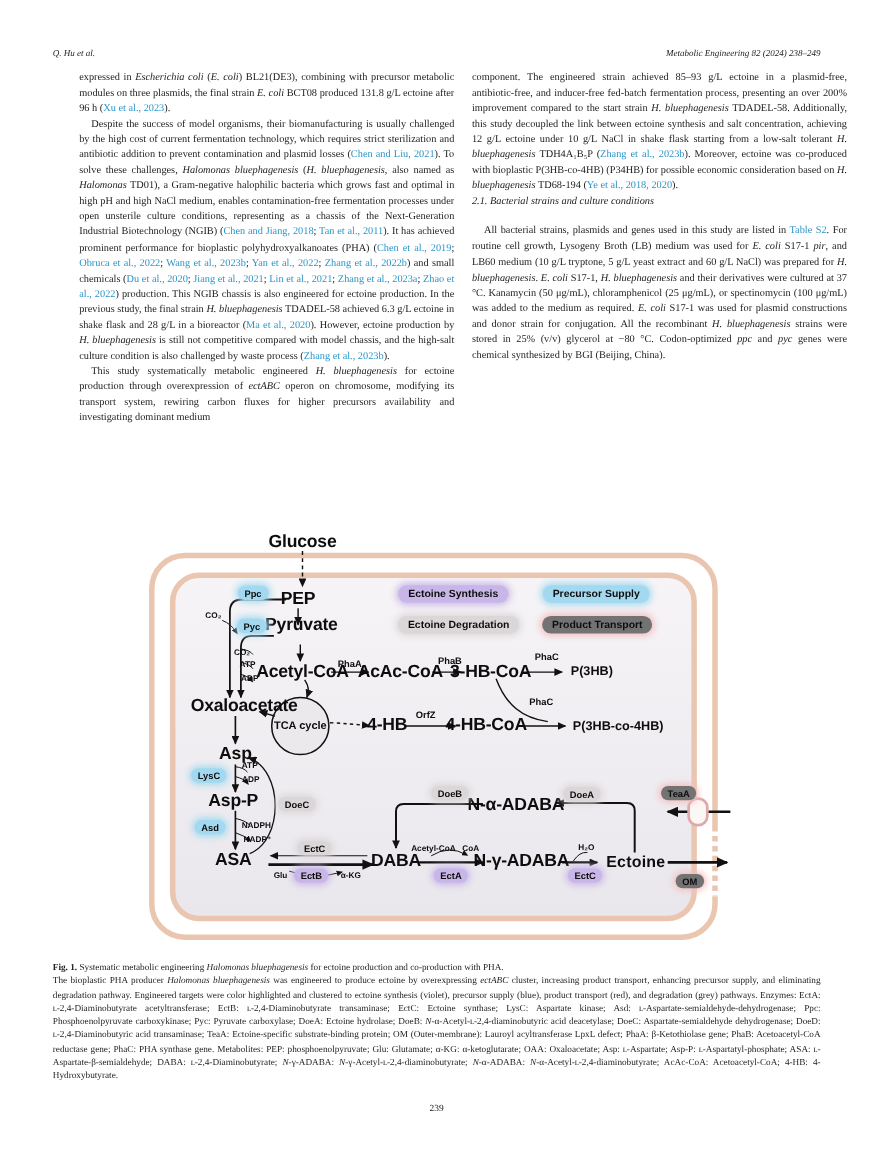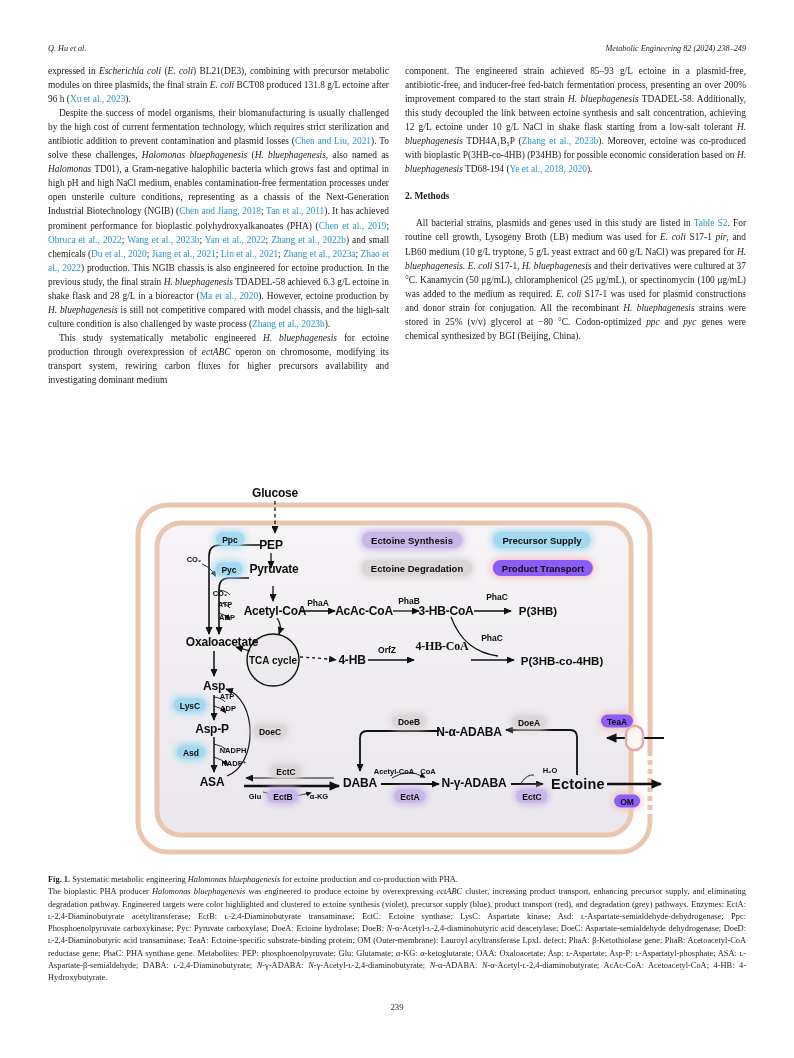--- a/index.html
+++ b/index.html
@@ -1,64 +1,64 @@
 <!DOCTYPE html>
 <html><head>
 <meta charset="utf-8">
 <style>
   html,body{margin:0;padding:0;}
   body{width:794px;height:1058px;background:#ffffff;position:relative;overflow:hidden;
        font-family:"Liberation Serif","DejaVu Serif",serif;color:#1c1c1c;}
   .hdr{position:absolute;top:44px;font-style:italic;font-size:8.2px;color:#222;}
   #hdr-left{left:48px;}
   #hdr-right{right:48px;}
-  .col{position:absolute;top:64px;width:341px;font-size:9.4px;line-height:14.05px;text-align:justify;}
+  .col{position:absolute;top:64px;width:341px;font-size:9.4px;line-height:14.05px;text-align:justify;margin-left:24px;}
   #col-left{left:48px;}
   #col-right{left:405px;}
   .col p{margin:0;}
   .col p.ind{text-indent:11px;}
   .col h2{font-size:9.4px;margin:13px 0;}
   .col h3{font-size:9.4px;font-style:italic;font-weight:normal;margin:0 0 13px 0;}
   span.i{font-style:italic;}
   span.l{color:#2b95c9;}
   span.b{font-weight:bold;}
   #figure{position:absolute;left:130px;top:483px;width:540px;height:392px;
           font-family:"Liberation Sans","DejaVu Sans",sans-serif;}
   #figure svg{position:absolute;left:0;top:0;}
   .fn{position:absolute;transform:translate(-50%,-50%);white-space:nowrap;font-weight:bold;color:#0d0d0d;}
-  .met{font-size:12px;letter-spacing:-0.2px;}
+  .met{font-size:16px;letter-spacing:-0.2px;}
   .met-sm{font-size:10px;}
   .plarge{font-size:11.5px;}
   .big{font-size:14.5px;letter-spacing:.2px;}
   .enz{font-size:8.5px;}
   .cof{font-size:7.5px;}
   .badge{font-size:8.5px;padding:1.5px 6px;border-radius:8px;}
   .legend{font-size:9.5px;padding:2.5px 9px;border-radius:10px;}
   .b-blue{background:#a3d9f0;box-shadow:0 0 7px 2px #a3d9f0;}
   .b-violet{background:#c9b6e8;box-shadow:0 0 7px 2px #c9b6e8;}
   .b-grey{background:#dbd7d9;box-shadow:0 0 7px 2px #dbd7d9;}
-  .b-pink{background:#8b5cf6;box-shadow:0 0 7px 2px #f4bec0;}
+  .b-pink{background:#737373;box-shadow:0 0 7px 2px #f4bec0;}
   #caption{position:absolute;left:48px;top:874px;width:698px;font-size:8.4px;line-height:12.3px;text-align:justify;}
   #caption p{margin:0;}
   #page-num{position:absolute;left:0;right:0;top:1002px;text-align:center;font-size:8.6px;}
 </style>
 </head>
 <body>
 
 <div class="hdr" id="hdr-left">Q. Hu et al.</div>
 <div class="hdr" id="hdr-right">Metabolic Engineering 82 (2024) 238–249</div>
 
 <div class="col" id="col-left">
     <p><span>expressed in </span><span class="i">Escherichia coli</span><span> (</span><span class="i">E. coli</span><span>) BL21(DE3), combining with precursor metabolic modules on three plasmids, the final strain </span><span class="i">E. coli</span><span> BCT08 produced 131.8 g/L ectoine after 96 h (</span><span class="l">Xu et al., 2023</span><span>).</span></p>
     <p class="ind"><span>Despite the success of model organisms, their biomanufacturing is usually challenged by the high cost of current fermentation technology, which requires strict sterilization and antibiotic addition to prevent contamination and plasmid losses (</span><span class="l">Chen and Liu, 2021</span><span>). To solve these challenges, </span><span class="i">Halomonas bluephagenesis</span><span> (</span><span class="i">H. bluephagenesis</span><span>, also named as </span><span class="i">Halomonas</span><span> TD01), a Gram-negative halophilic bacteria which grows fast and optimal in high pH and high NaCl medium, enables contamination-free fermentation processes under open unsterile culture conditions, representing as a chassis of the Next-Generation Industrial Biotechnology (NGIB) (</span><span class="l">Chen and Jiang, 2018</span><span>; </span><span class="l">Tan et al., 2011</span><span>). It has achieved prominent performance for bioplastic polyhydroxyalkanoates (PHA) (</span><span class="l">Chen et al., 2019</span><span>; </span><span class="l">Obruca et al., 2022</span><span>; </span><span class="l">Wang et al., 2023b</span><span>; </span><span class="l">Yan et al., 2022</span><span>; </span><span class="l">Zhang et al., 2022b</span><span>) and small chemicals (</span><span class="l">Du et al., 2020</span><span>; </span><span class="l">Jiang et al., 2021</span><span>; </span><span class="l">Lin et al., 2021</span><span>; </span><span class="l">Zhang et al., 2023a</span><span>; </span><span class="l">Zhao et al., 2022</span><span>) production. This NGIB chassis is also engineered for ectoine production. In the previous study, the final strain </span><span class="i">H. bluephagenesis</span><span> TDADEL-58 achieved 6.3 g/L ectoine in shake flask and 28 g/L in a bioreactor (</span><span class="l">Ma et al., 2020</span><span>). However, ectoine production by </span><span class="i">H. bluephagenesis</span><span> is still not competitive compared with model chassis, and the high-salt culture condition is also challenged by waste process (</span><span class="l">Zhang et al., 2023b</span><span>).</span></p>
     <p class="ind"><span>This study systematically metabolic engineered </span><span class="i">H. bluephagenesis</span><span> for ectoine production through overexpression of </span><span class="i">ectABC</span><span> operon on chromosome, modifying its transport system, rewiring carbon fluxes for higher precursors availability and investigating dominant medium</span></p>
   </div>
 <div class="col" id="col-right">
     <p><span>component. The engineered strain achieved 85–93 g/L ectoine in a plasmid-free, antibiotic-free, and inducer-free fed-batch fermentation process, presenting an over 200% improvement compared to the start strain </span><span class="i">H. bluephagenesis</span><span> TDADEL-58. Additionally, this study decoupled the link between ectoine synthesis and salt concentration, achieving 12 g/L ectoine under 10 g/L NaCl in shake flask starting from a low-salt tolerant </span><span class="i">H. bluephagenesis</span><span> TDH4A₁B₅P (</span><span class="l">Zhang et al., 2023b</span><span>). Moreover, ectoine was co-produced with bioplastic P(3HB-co-4HB) (P34HB) for possible economic consideration based on </span><span class="i">H. bluephagenesis</span><span> TD68-194 (</span><span class="l">Ye et al., 2018, 2020</span><span>).</span></p>
-    <h2>2. Methods</h2>
+    <h3>2.1. Bacterial strains and culture conditions</h3>
     <p class="ind"><span>All bacterial strains, plasmids and genes used in this study are listed in </span><span class="l">Table S2</span><span>. For routine cell growth, Lysogeny Broth (LB) medium was used for </span><span class="i">E. coli</span><span> S17-1 </span><span class="i">pir</span><span>, and LB60 medium (10 g/L tryptone, 5 g/L yeast extract and 60 g/L NaCl) was prepared for </span><span class="i">H. bluephagenesis</span><span>. </span><span class="i">E. coli</span><span> S17-1, </span><span class="i">H. bluephagenesis</span><span> and their derivatives were cultured at 37 °C. Kanamycin (50 μg/mL), chloramphenicol (25 μg/mL), or spectinomycin (100 μg/mL) was added to the medium as required. </span><span class="i">E. coli</span><span> S17-1 was used for plasmid constructions and donor strain for conjugation. All the recombinant </span><span class="i">H. bluephagenesis</span><span> strains were stored in 25% (v/v) glycerol at −80 °C. Codon-optimized </span><span class="i">ppc</span><span> and </span><span class="i">pyc</span><span> genes were chemical synthesized by BGI (Beijing, China).</span></p>
   </div>
 
 <div id="figure">
   <svg width="540" height="392">
     <defs>
       <linearGradient id="cellgrad" x1="0" y1="0" x2="0" y2="1">
         <stop offset="0" stop-color="#f6f4f6"></stop>
           <stop offset="1" stop-color="#e9e7ec"></stop>
       </linearGradient>
@@ -125,21 +125,21 @@
   </svg>
 <div class="fn met" style="left: 145px; top: 10px;">Glucose</div>
     <div class="fn met" style="left: 141px; top: 62px;">PEP</div>
     <div class="fn met" style="left: 144px; top: 86px;">Pyruvate</div>
     <div class="fn met" style="left: 145px; top: 128px;">Acetyl-CoA</div>
     <div class="fn met" style="left: 234px; top: 128px;">AcAc-CoA</div>
     <div class="fn met" style="left: 316px; top: 128px;">3-HB-CoA</div>
     <div class="fn plarge" style="left: 408px; top: 128px;">P(3HB)</div>
     <div class="fn met-sm" style="left: 143px; top: 177px;">TCA cycle</div>
     <div class="fn met" style="left: 222px; top: 177px;">4-HB</div>
-    <div class="fn met" style="left: 312px; top: 163px; font-family: Liberation Serif, serif;">4-HB-CoA</div>
+    <div class="fn met" style="left: 312px; top: 177px;">4-HB-CoA</div>
     <div class="fn plarge" style="left: 432px; top: 178px;">P(3HB-co-4HB)</div>
     <div class="fn met" style="left: 92px; top: 159px;">Oxaloacetate</div>
     <div class="fn met" style="left: 84px; top: 203px;">Asp</div>
     <div class="fn met" style="left: 82px; top: 246px;">Asp-P</div>
     <div class="fn met" style="left: 82px; top: 299px;">ASA</div>
     <div class="fn met" style="left: 230px; top: 300px;">DABA</div>
     <div class="fn met" style="left: 344px; top: 300px;">N-γ-ADABA</div>
     <div class="fn met" style="left: 339px; top: 249px;">N-α-ADABA</div>
     <div class="fn big" style="left: 448px; top: 301px;">Ectoine</div>
     <div class="fn enz" style="left: 188px; top: 120px;">PhaA</div>
@@ -165,21 +165,21 @@
     <div class="fn cof" style="left: 95px; top: 121px;">ATP</div>
     <div class="fn cof" style="left: 97px; top: 134px;">ADP</div>
     <div class="fn cof" style="left: 97px; top: 213px;">ATP</div>
     <div class="fn cof" style="left: 98px; top: 225px;">ADP</div>
     <div class="fn cof" style="left: 103px; top: 267px;">NADPH</div>
     <div class="fn cof" style="left: 104px; top: 280px; text-align: center;">NADP⁺</div>
     <div class="fn cof" style="left: 125px; top: 313px;">Glu</div>
     <div class="fn cof" style="left: 189px; top: 313px;">α-KG</div>
     <div class="fn cof" style="left: 264px; top: 288px;">Acetyl-CoA</div>
     <div class="fn cof" style="left: 298px; top: 288px;">CoA</div>
-    <div class="fn cof" style="left: 420px; top: 287px;">H₂O</div>
+    <div class="fn cof" style="left: 403px; top: 287px;">H₂O</div>
     <div class="fn legend b-violet" style="left: 282px; top: 57px;">Ectoine Synthesis</div>
     <div class="fn legend b-grey" style="left: 287px; top: 85px;">Ectoine Degradation</div>
     <div class="fn legend b-blue" style="left: 412px; top: 57px;">Precursor Supply</div>
     <div class="fn legend b-pink" style="left: 413px; top: 85px;">Product Transport</div>
   </div>
 
 <div id="caption">
   <p class="l1" id="cap-line1"><span class="b">Fig. 1.</span><span> Systematic metabolic engineering </span><span class="i">Halomonas bluephagenesis</span><span> for ectoine production and co-production with PHA.</span></p>
   <p id="cap-body"><span>The bioplastic PHA producer </span><span class="i">Halomonas bluephagenesis</span><span> was engineered to produce ectoine by overexpressing </span><span class="i">ectABC</span><span> cluster, increasing product transport, enhancing precursor supply, and eliminating degradation pathway. Engineered targets were color highlighted and clustered to ectoine synthesis (violet), precursor supply (blue), product transport (red), and degradation (grey) pathways. Enzymes: EctA: ʟ-2,4-Diaminobutyrate acetyltransferase; EctB: ʟ-2,4-Diaminobutyrate transaminase; EctC: Ectoine synthase; LysC: Aspartate kinase; Asd: ʟ-Aspartate-semialdehyde-dehydrogenase; Ppc: Phosphoenolpyruvate carboxykinase; Pyc: Pyruvate carboxylase; DoeA: Ectoine hydrolase; DoeB: </span><span class="i">N</span><span>-α-Acetyl-ʟ-2,4-diaminobutyric acid deacetylase; DoeC: Aspartate-semialdehyde dehydrogenase; DoeD: ʟ-2,4-Diaminobutyric acid transaminase; TeaA: Ectoine-specific substrate-binding protein; OM (Outer-membrane): Lauroyl acyltransferase LpxL defect; PhaA: β-Ketothiolase gene; PhaB: Acetoacetyl-CoA reductase gene; PhaC: PHA synthase gene. Metabolites: PEP: phosphoenolpyruvate; Glu: Glutamate; α-KG: α-ketoglutarate; OAA: Oxaloacetate; Asp: ʟ-Aspartate; Asp-P: ʟ-Aspartatyl-phosphate; ASA: ʟ-Aspartate-β-semialdehyde; DABA: ʟ-2,4-Diaminobutyrate; </span><span class="i">N</span><span>-γ-ADABA: </span><span class="i">N</span><span>-γ-Acetyl-ʟ-2,4-diaminobutyrate; </span><span class="i">N</span><span>-α-ADABA: </span><span class="i">N</span><span>-α-Acetyl-ʟ-2,4-diaminobutyrate; AcAc-CoA: Acetoacetyl-CoA; 4-HB: 4-Hydroxybutyrate.</span></p>
 </div>

